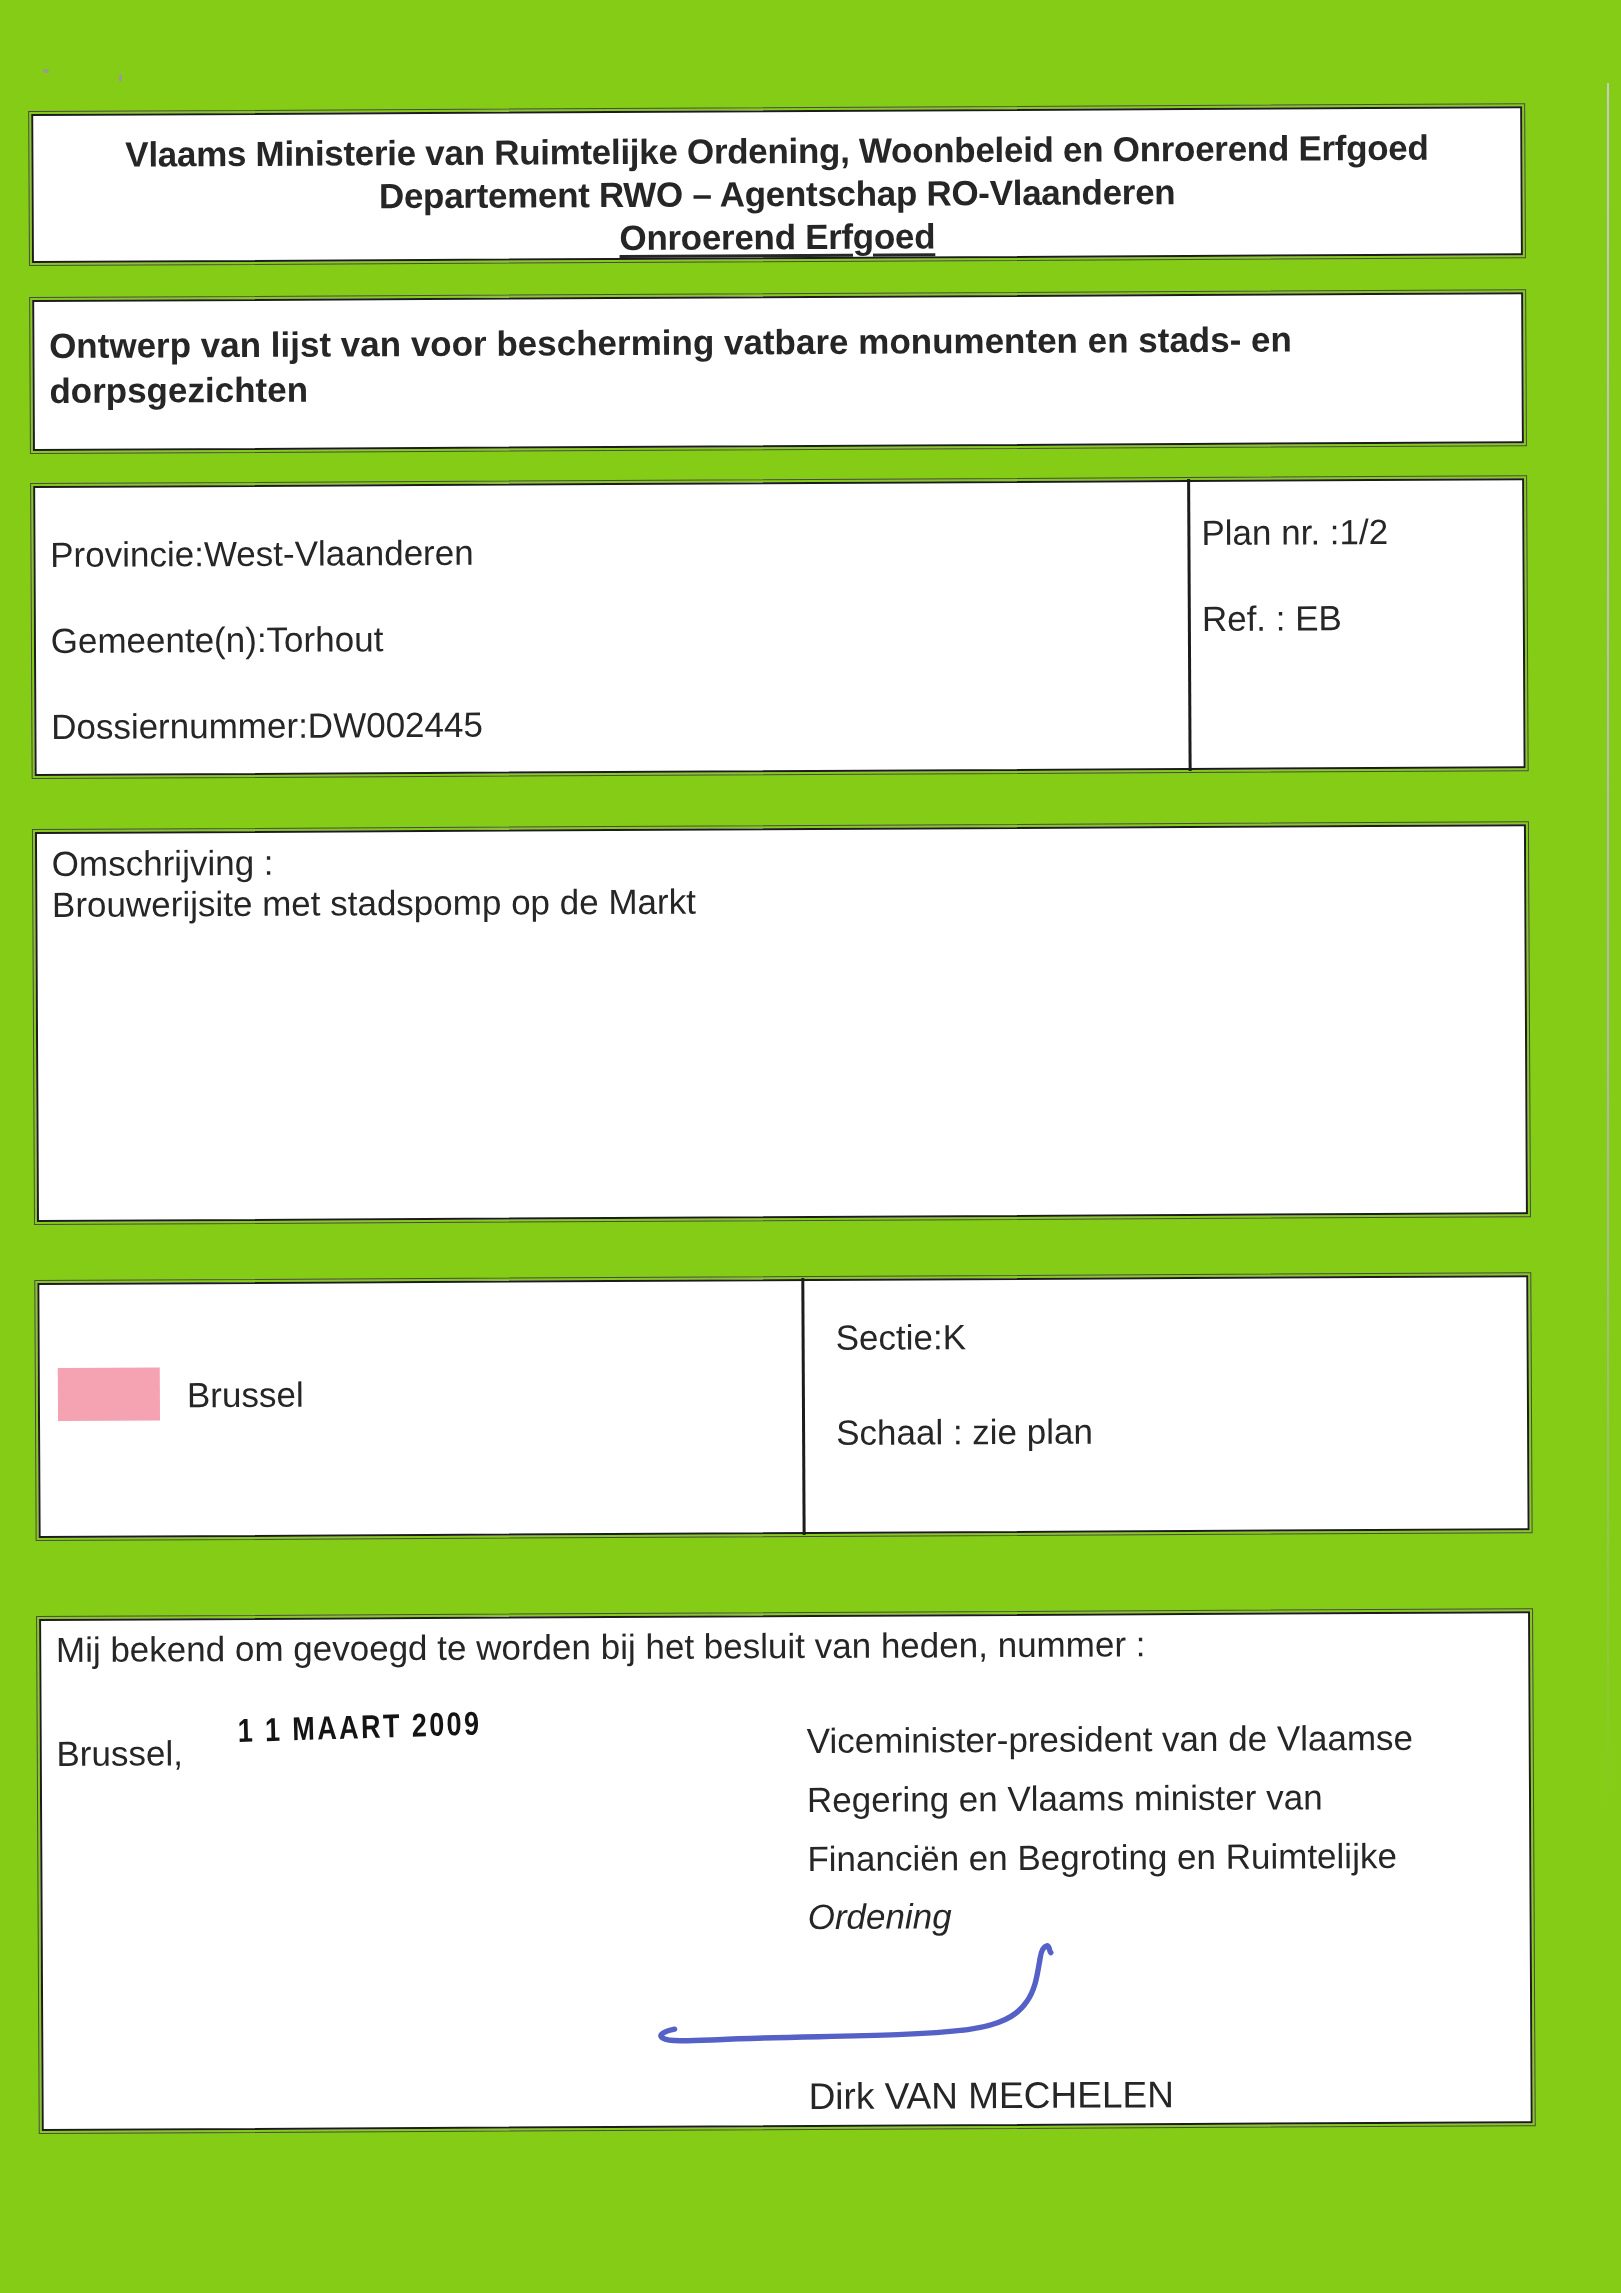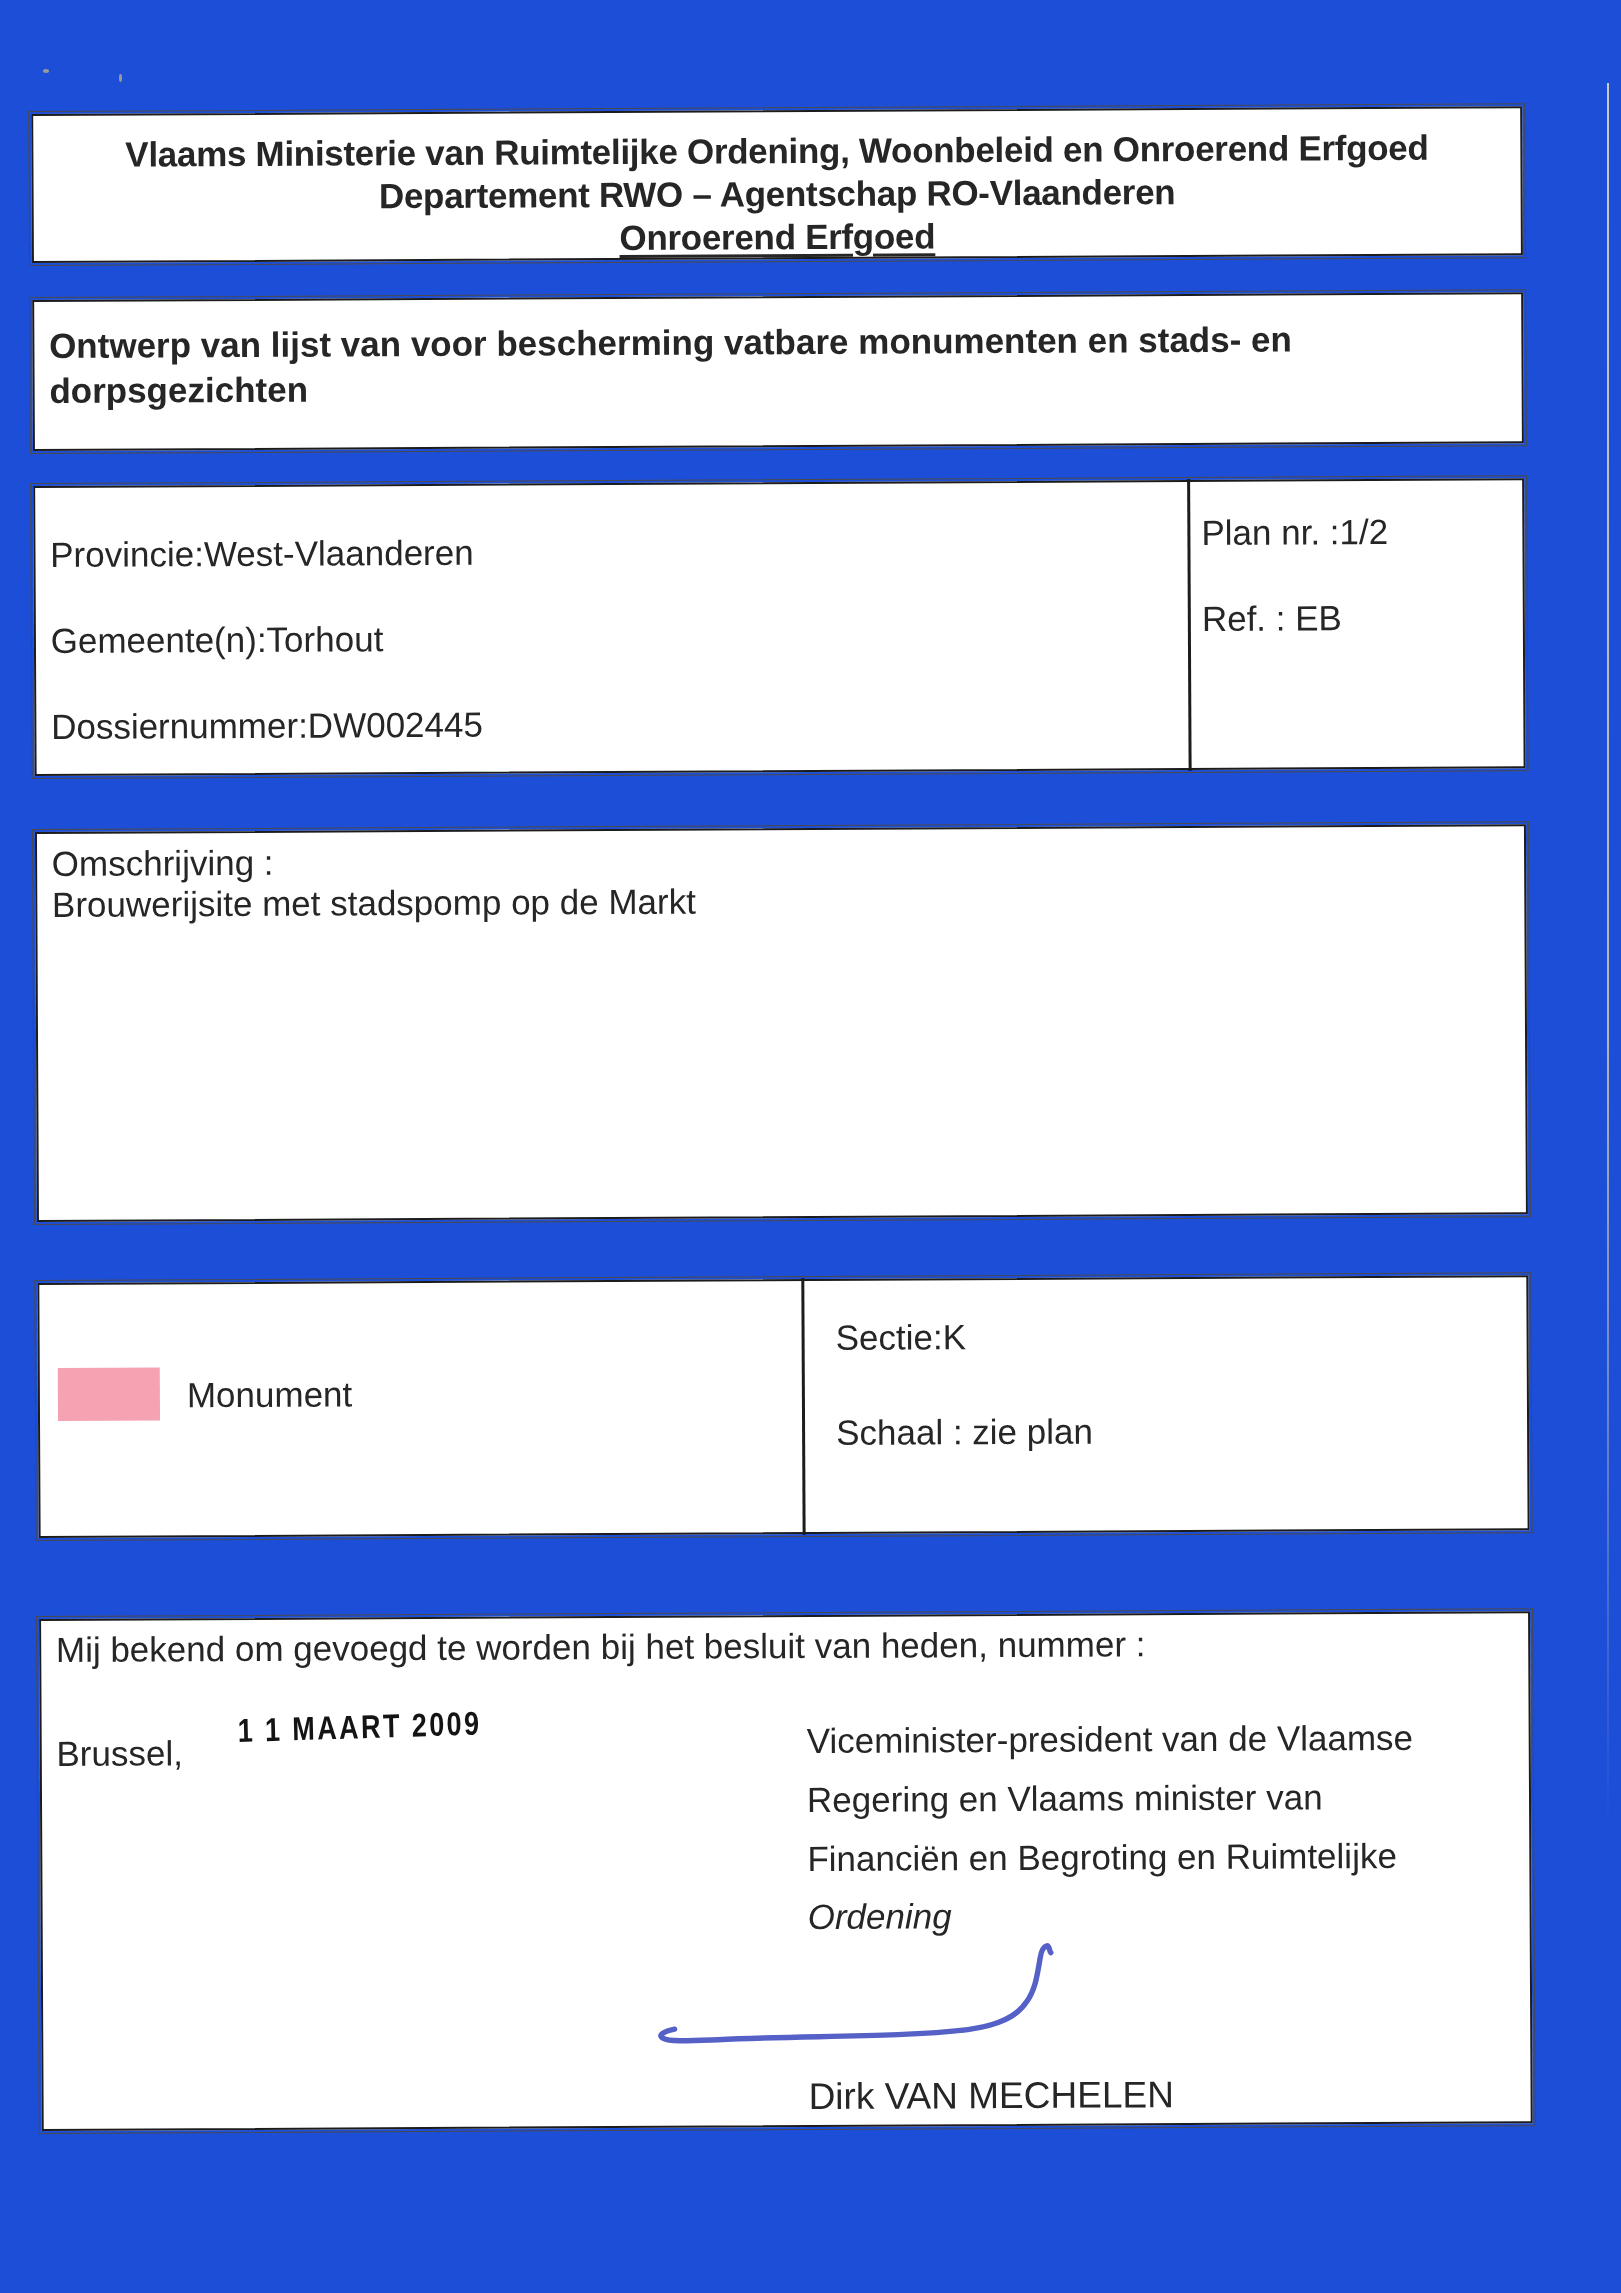--- a/index.html
+++ b/index.html
@@ -1,17 +1,17 @@
 <!DOCTYPE html>
 <html><head>
 <meta charset="utf-8">
 <style>
   html,body{margin:0;padding:0;background:#ffffff;}
   .page{
-    position:relative;width:1621px;height:2294px;background:#1d4ed8;overflow:hidden;
+    position:relative;width:1621px;height:2294px;background:#84cc16;overflow:hidden;
     font-family:"Liberation Sans","DejaVu Sans",sans-serif;color:#262626;
   }
   .content{position:absolute;left:0;top:0;width:100%;height:100%;transform:rotate(-0.30deg);transform-origin:50% 45%;}
   .box{
     position:absolute;left:36px;width:1491px;box-sizing:border-box;
     border:2.9px solid #1c1c1c;outline:1.5px solid #4a4a4a;outline-offset:2px;background:#fff;
   }
   .box-ministry{top:110px;height:149px;text-align:center;padding-top:16.7px;}
   .box-ministry div{font-size:35px;font-weight:bold;line-height:43px;letter-spacing:-0.3px;}
   .underlined{text-decoration:underline;text-decoration-thickness:2.9px;text-underline-offset:4.9px;}
@@ -68,21 +68,21 @@
       <div class="row" style="left:1166px;top:116px;">Ref. : EB</div>
     </section>
 
     <section class="box box-omschrijving">
       <div>Omschrijving :</div>
       <div>Brouwerijsite met stadspomp op de Markt</div>
     </section>
 
     <section class="box box-legend">
       <div class="swatch" id="monument-swatch" style="background: rgb(245, 162, 178);"></div>
-      <div class="row" style="left:147px;top:90px;">Monument</div>
+      <div class="row" style="left:147px;top:90px;">Brussel</div>
       <div class="cell-divider" style="left:762px;"></div>
       <div class="row" style="left:796px;top:36px;">Sectie:K</div>
       <div class="row" style="left:796px;top:131px;">Schaal : zie plan</div>
     </section>
 
     <section class="box box-statement">
       <div class="row" style="top:7.8px;">Mij bekend om gevoegd te worden bij het besluit van heden, nummer :</div>
       <div class="row" style="top:112px;">Brussel,</div>
       <div class="stamp">1 1 MAART 2009</div>
 

